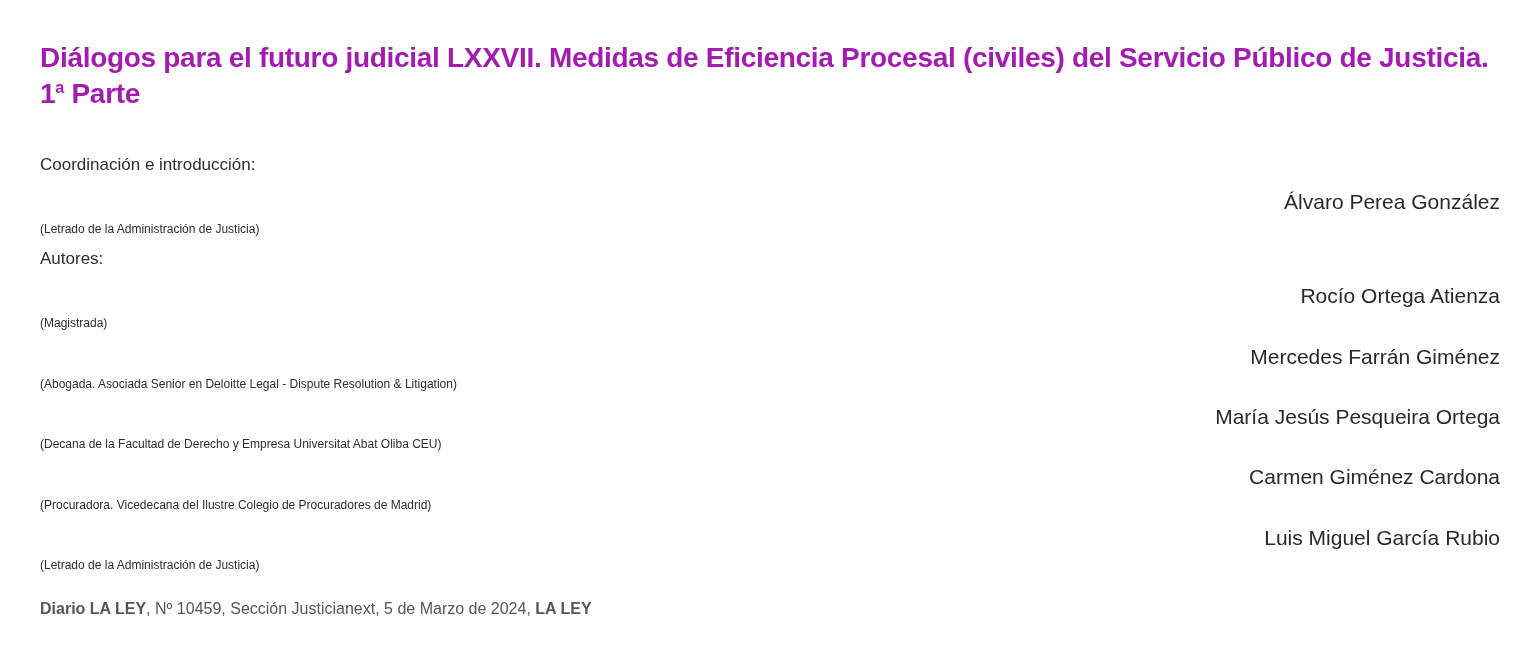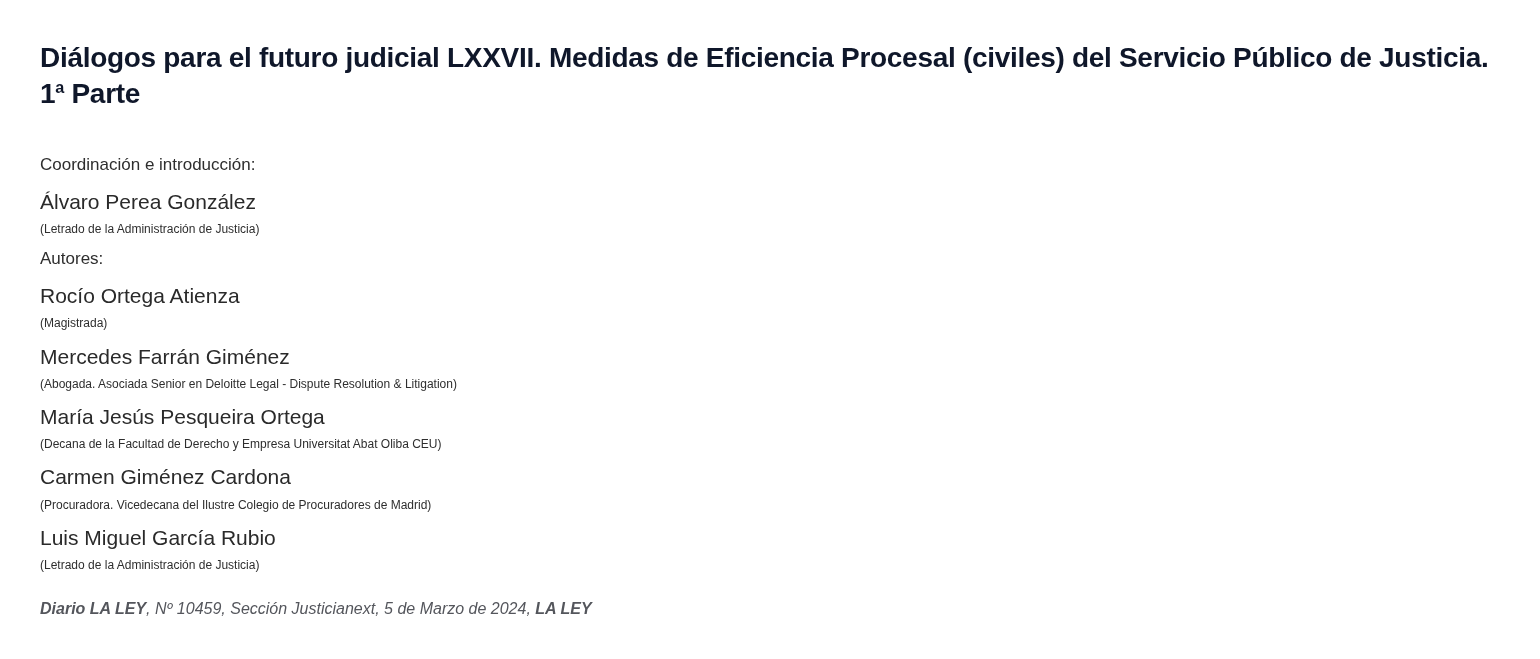--- a/index.html
+++ b/index.html
@@ -12,21 +12,21 @@
   }
   .page {
     padding: 30px 40px 0 40px;
     width: 100%;
     height: 100%;
     position: relative;
   }
   h1.title {
     font-size: 28px;
     font-weight: 700;
-    color: #0f172a;
+    color: #a21caf;
     line-height: 1.28;
     letter-spacing: -0.3px;
     max-width: 1480px;
     margin-top: 10px;
   }
   .title .sup {
     font-size: 0.58em;
     vertical-align: super;
     font-weight: 700;
   }
@@ -36,34 +36,35 @@
     color: #2e2e2e;
     line-height: 1.35;
     margin-top: 11px;
   }
   .person-name {
     font-size: 21px;
     font-weight: 400;
     color: #2a2a2a;
     line-height: 1.3;
     margin-top: 11px;
+    text-align: right;
   }
   .person-role {
     font-size: 12px;
     color: #2e2e2e;
     line-height: 1.35;
     margin-top: 6px;
   }
   .citation {
     margin-top: 26px;
     font-size: 16px;
     color: #54565c;
     line-height: 1.3;
   }
-  .citation .seg { white-space: pre-wrap; font-style: italic; }
+  .citation .seg { white-space: pre-wrap; }
   .citation .bold { font-weight: 700; }
 </style>
 </head>
 <body>
 
 <div class="page">
 
   <h1 class="title"><span>Diálogos para el futuro judicial LXXVII. Medidas de Eficiencia Procesal (civiles) del Servicio Público de Justicia. 1</span><span class="sup">a</span><span style="white-space:pre-wrap"> Parte</span></h1>
 
   <div class="byline-block">

